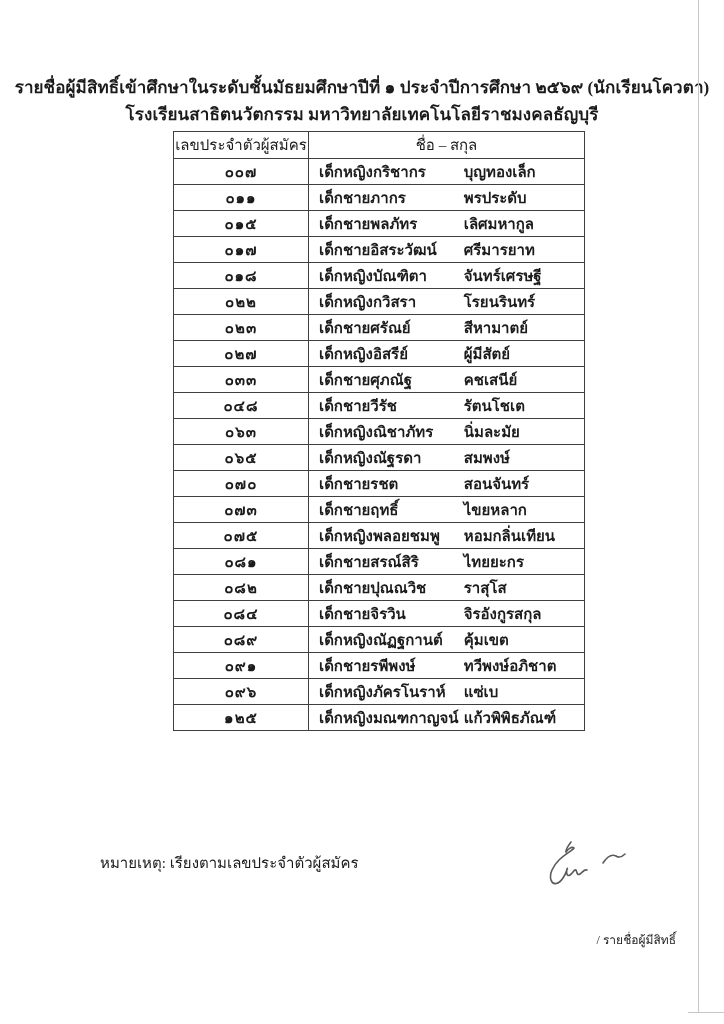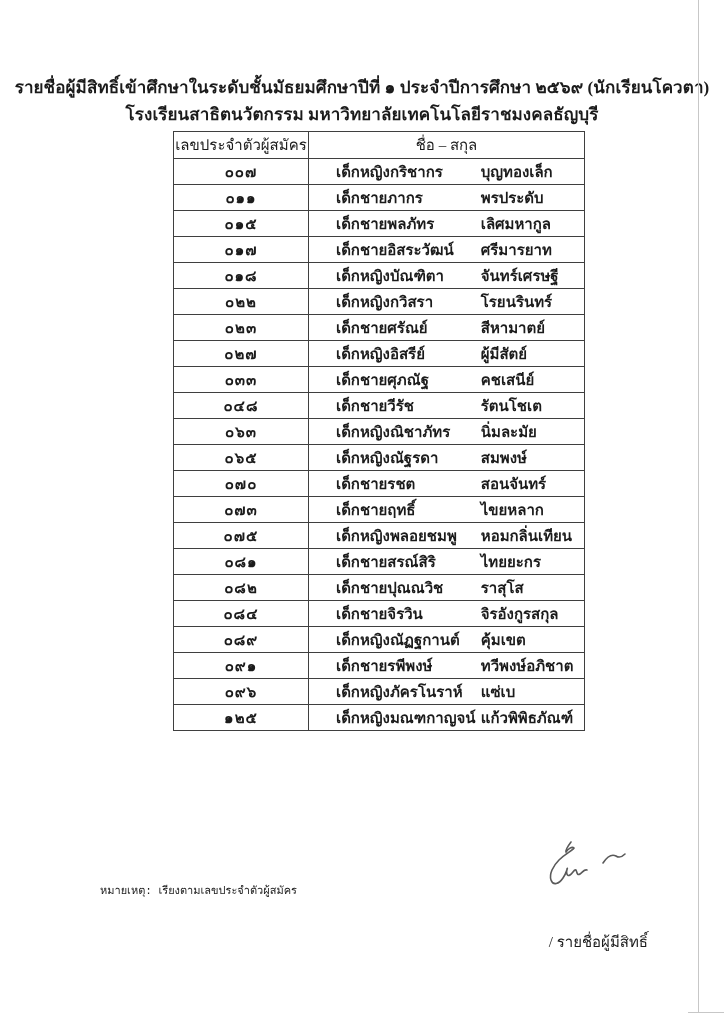--- a/index.html
+++ b/index.html
@@ -41,42 +41,41 @@
     font-weight: bold;
   }
   table.roster th {
     height: 27px;
     font-weight: normal;
     text-align: center;
     padding: 0;
   }
   table.roster td { height: 26px; }
   td.c-id { text-align: center; font-size: 14px; letter-spacing: 1px; }
-  td.c-name { padding-left: 27px; }
+  td.c-name { padding-left: 10px; }
   td.c-name .fname { display: inline-block; width: 141px; }
   td.c-name .lname { display: inline-block; }
 
   .note {
     position: absolute;
-    left: 100px; top: 881px;
-    font-size: 11px;
+    left: 100px; top: 851px;
+    font-size: 15px;
     white-space: nowrap;
-    font-family: Liberation Mono, monospace;
   }
 
   .sig {
     position: absolute;
     left: 541px; top: 836px;
     width: 96px; height: 62px;
   }
 
   .footer-right {
     position: absolute;
-    right: 76px; top: 930px;
-    font-size: 15px;
+    right: 48px; top: 930px;
+    font-size: 12px;
     white-space: nowrap;
   }
 
   .edge-v {
     position: absolute;
     left: 698px; top: 0;
     width: 1px; height: 1013px;
     background: #c7c7c7;
   }
   .edge-h {

